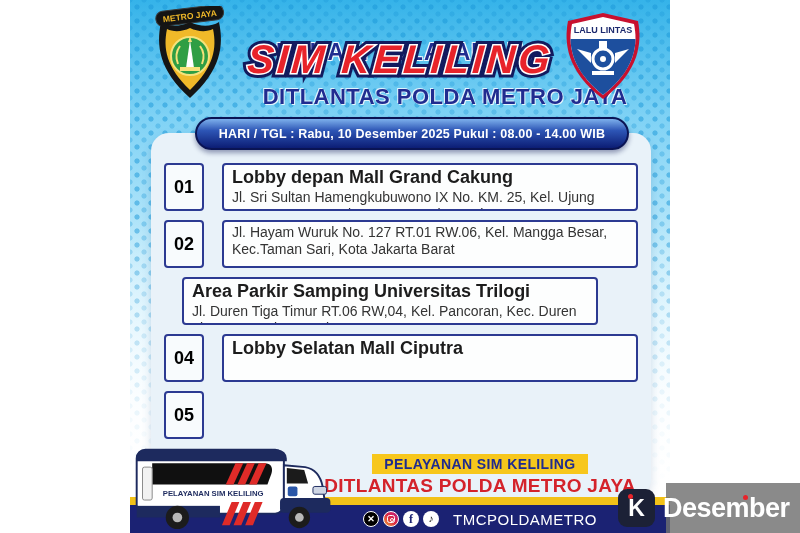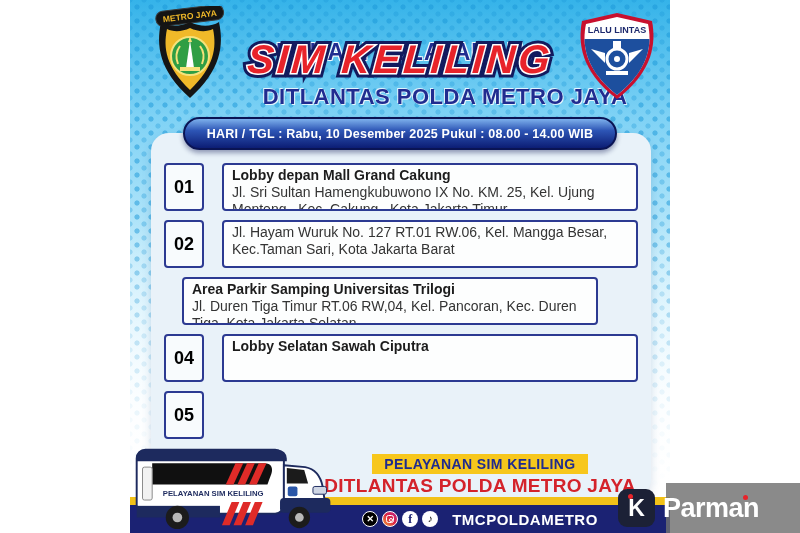--- a/index.html
+++ b/index.html
@@ -52,25 +52,25 @@
   .title3 {
     position:absolute; top:84px; left:45px; width:100%; text-align:center;
     font-size:22px; font-weight:bold; letter-spacing:0.5px; color:#202c90;
     text-shadow:1px 1px 0 rgba(255,255,255,.8), -1px -1px 0 rgba(255,255,255,.8);
     z-index:3;
   }
 
   
   .badge { position:absolute; z-index:4; }
   .badge-left  { left:18px; top:6px;  width:84px; height:94px; }
-  .badge-right { left:446px; top:11px; width:82px; height:90px; }
+  .badge-right { left:432px; top:11px; width:82px; height:90px; }
 
   
   .date-pill {
-    position:absolute; left:53px; top:117px; width:434px; height:33px; z-index:5;
+    position:absolute; left:65px; top:117px; width:434px; height:33px; z-index:5;
     border-radius:17px;
     background:linear-gradient(180deg,#7db0ec 0%,#2d55b5 40%,#0c1d74 100%);
     border:2px solid #0a1454;
     box-shadow:0 3px 5px rgba(10,20,80,.4);
     display:flex; align-items:center; justify-content:center;
     color:#ffffff; font-size:12.5px; font-weight:bold; letter-spacing:.2px;
   }
 
   
   .panel {
@@ -84,21 +84,21 @@
     width:40px; height:48px; flex:0 0 40px;
     background:#f8fbfd; border:2px solid #2c3a92; border-radius:4px;
     display:flex; align-items:center; justify-content:center;
     font-size:18px; font-weight:bold; color:#000000;
   }
   .info-box {
     margin-left:18px; width:416px; height:48px;
     background:#fdfefe; border:2px solid #2c3a92; border-radius:4px;
     padding:2px 8px; overflow:hidden;
   }
-  .loc-title  { font-size:14px; font-weight:bold; color:#1c1c1c; line-height:1.22; }
+  .loc-title  { font-size:18px; font-weight:bold; color:#1c1c1c; line-height:1.22; }
   .loc-addr   { font-size:14px; color:#343434; line-height:1.22; }
 
   
   .truck { position:absolute; left:2px; top:440px; width:205px; height:92px; z-index:6; }
 
   .bottom-labels { position:absolute; left:160px; right:0; top:454px; text-align:center; z-index:5; }
   .yellow-label {
     display:inline-block; background:#f7c71c; color:#1f2b8e;
     font-size:14px; font-weight:bold; letter-spacing:.4px; padding:2px 12px;
   }
@@ -114,21 +114,21 @@
   }
   .soc { width:16px; height:16px; border-radius:50%; display:inline-flex;
          align-items:center; justify-content:center; flex:0 0 16px;
          font-size:9px; font-weight:bold; line-height:1; }
   .soc-x  { background:#000; color:#fff; border:1.5px solid #fff; }
   .soc-ig { background:linear-gradient(45deg,#f09433,#e6683c,#dc2743,#cc2366,#bc1888); border:1.5px solid #fff; position:relative; }
   .soc-ig i { width:8px; height:8px; border:1.3px solid #fff; border-radius:2.5px; display:block; position:relative; }
   .soc-ig i::after { content:""; position:absolute; left:2px; top:2px; width:2.2px; height:2.2px; border:1px solid #fff; border-radius:50%; }
   .soc-fb { background:#fff; color:#1b2273; font-family:"Liberation Serif", serif; font-size:12px; }
   .soc-tk { background:#fff; color:#000; font-size:10px; }
-  .handle { color:#fff; font-size:15px; font-weight:bold; letter-spacing:.5px; margin-left:10px; }
+  .handle { color:#fff; font-size:15px; font-weight:normal; letter-spacing:.5px; margin-left:10px; }
 
   
   .wm-band {
     position:absolute; left:666px; top:483px; width:134px; height:50px;
     background:rgba(112,112,112,.82); z-index:8;
   }
   .wm-logo {
     position:absolute; left:618px; top:489px; width:37px; height:38px; z-index:9;
     background:#1c2136; border-radius:9px;
     display:flex; align-items:center; justify-content:center;
@@ -211,21 +211,21 @@
     </div>
     <div class="row">
       <div class="info-box">
         <div class="loc-title">Area Parkir Samping Universitas Trilogi</div>
         <div class="loc-addr">Jl. Duren Tiga Timur RT.06 RW,04, Kel. Pancoran, Kec. Duren Tiga, Kota Jakarta Selatan</div>
       </div>
     </div>
     <div class="row">
       <div class="num-box">04</div>
       <div class="info-box">
-        <div class="loc-title">Lobby Selatan Sawah Ciputra</div>
+        <div class="loc-title">Lobby Selatan Mall Ciputra</div>
       </div>
     </div>
     <div class="row">
       <div class="num-box">05</div>
     </div>
   </div>
 
   <div class="truck">
     <svg viewBox="0 0 210 95" width="205" height="92">
       <rect x="4" y="10" width="152" height="66" rx="9" fill="#ffffff" stroke="#1d2a5e" stroke-width="2"></rect>
@@ -270,14 +270,14 @@
         <i></i>
       </span>
     <span class="soc soc-fb">f</span>
     <span class="soc soc-tk">♪</span>
     <span class="handle">TMCPOLDAMETRO</span>
   </div>
 </div>
 
 <div class="wm-band"></div>
 <div class="wm-logo">K</div>
-<div class="wm-brand">Parman</div>
+<div class="wm-brand">Desember</div>
 <div class="wm-brand-dot"></div>
 
 </body></html>

